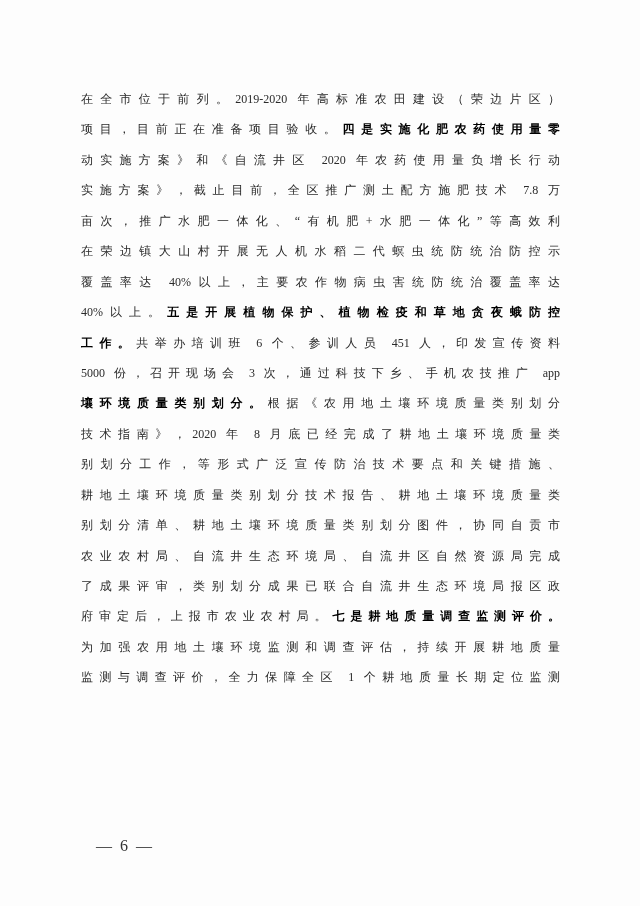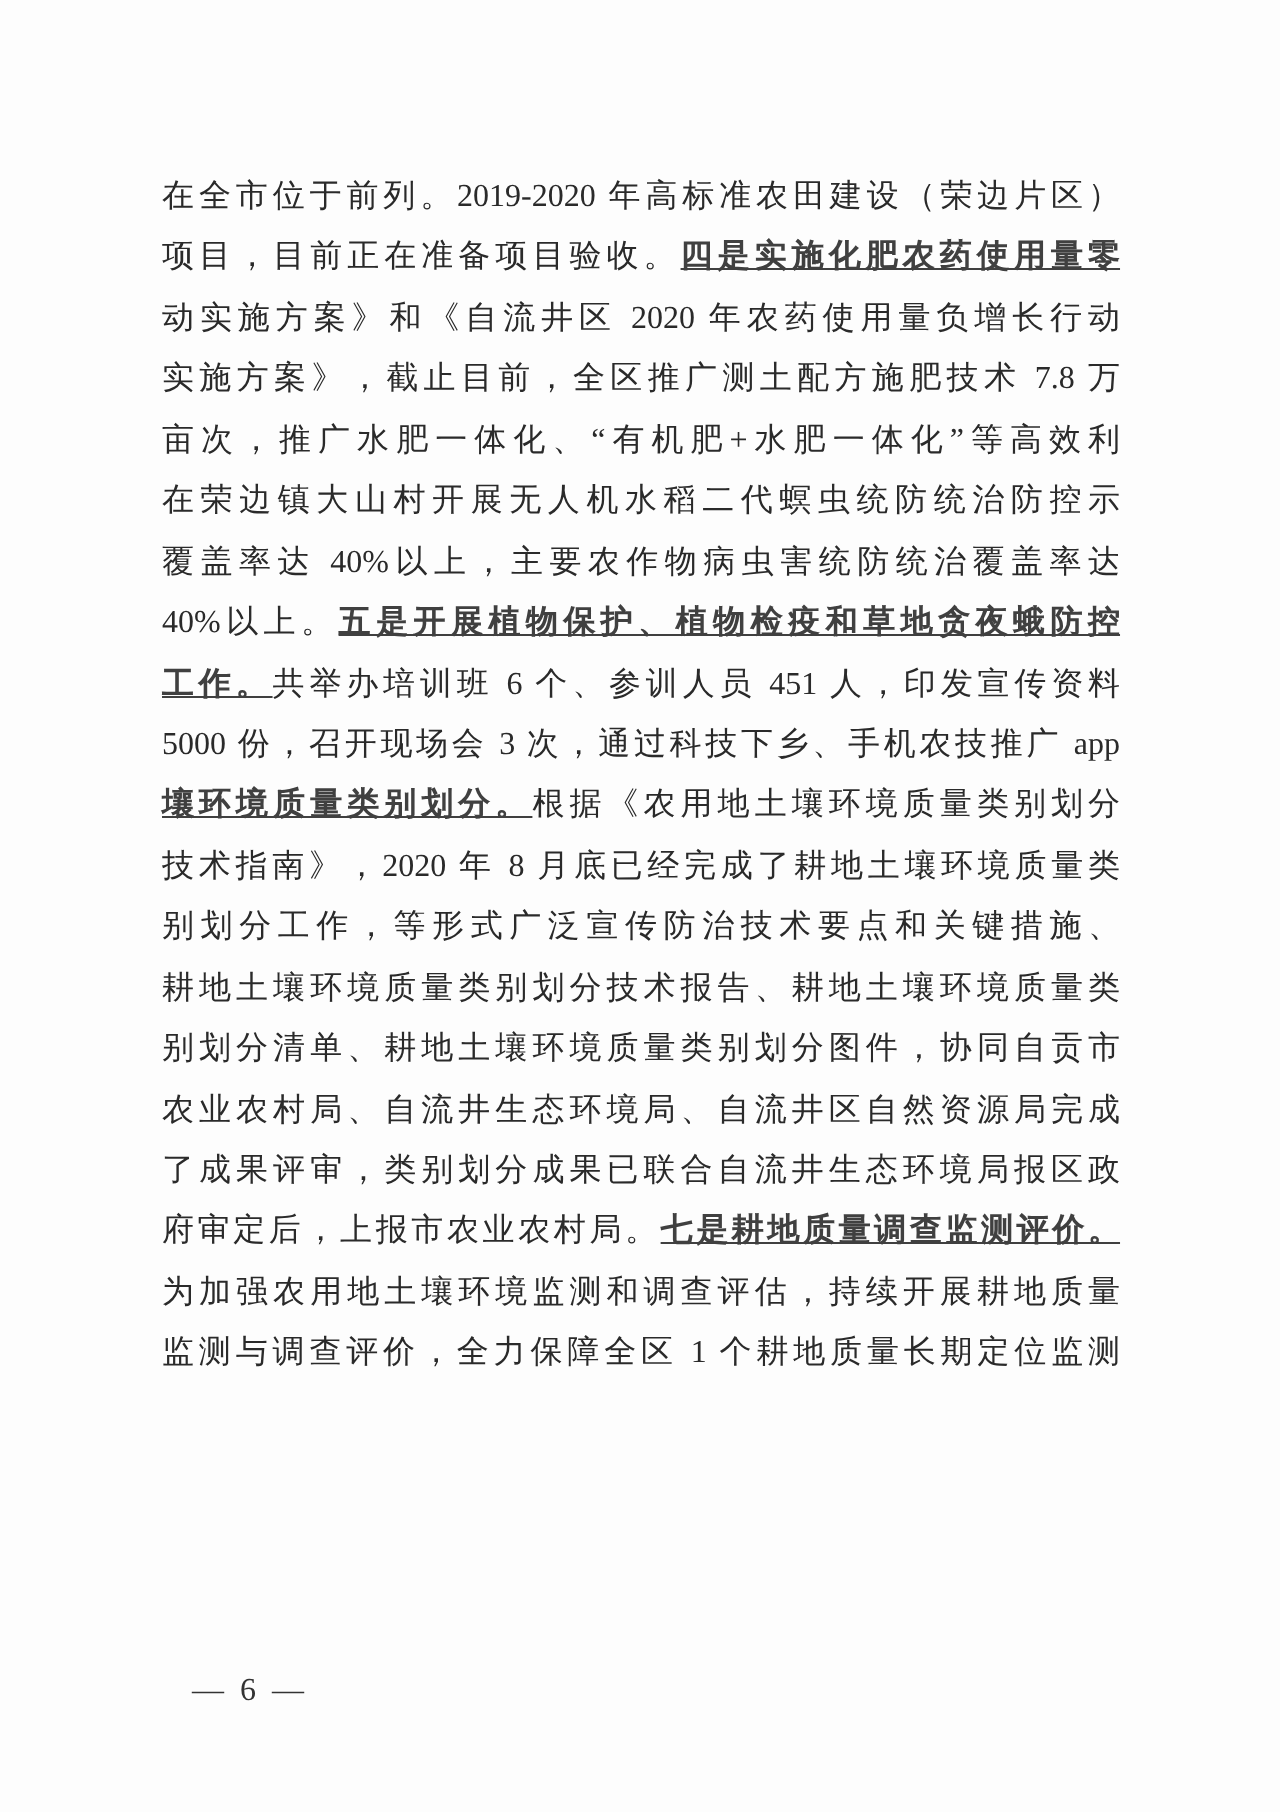--- a/index.html
+++ b/index.html
@@ -22,34 +22,33 @@
     height: 906px;
     background: #fdfdfd;
   }
   .content {
     position: absolute;
     left: 81px;
     top: 84px;
     width: 479px;
   }
   .line {
-    font-size: 16px;
+    font-size: 12px;
     height: 30.45px;
     line-height: 30.45px;
     color: #2a2a2a;
     text-align: justify;
     text-align-last: justify;
     text-justify: inter-character;
     white-space: nowrap;
     overflow: visible;
   }
   .line span.bold {
     font-weight: bold;
-    color: #404040;
-    text-decoration: underline;
+    color: #000000;
   }
   .page-number {
     position: absolute;
     left: 96px;
     top: 837px;
     font-size: 16px;
     color: #333333;
     letter-spacing: 2px;
   }
 </style>

